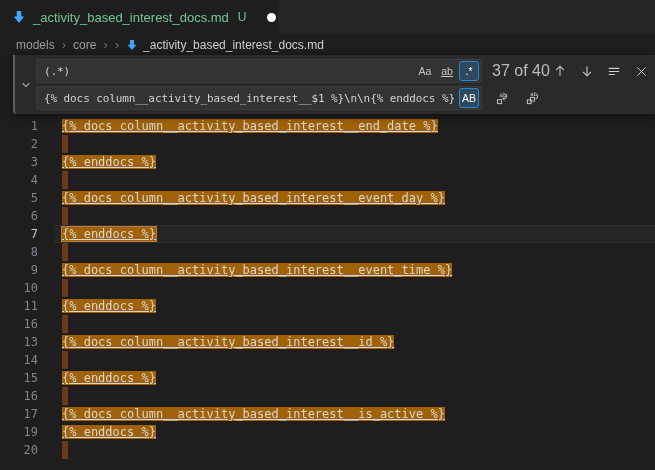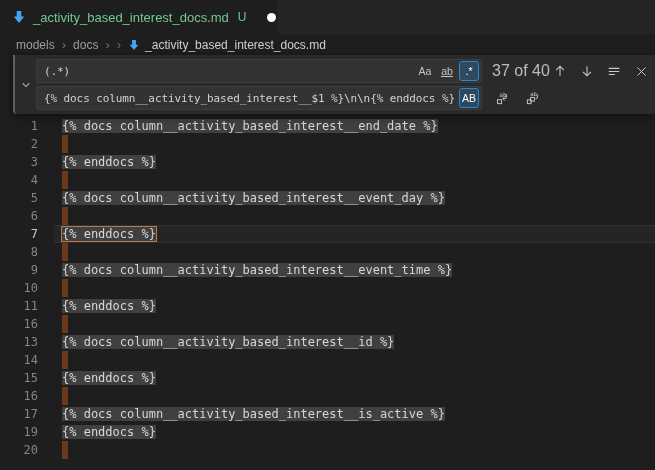--- a/index.html
+++ b/index.html
@@ -80,21 +80,21 @@
   }
   .line.active::before {
     content:""; position:absolute; left:54px; right:0; top:0; bottom:0;
     background:rgba(255,255,255,0.035);
     border-top:1px solid rgba(255,255,255,0.06);
     border-bottom:1px solid rgba(255,255,255,0.06);
   }
   .ln { width:38px; text-align:right; color:#7d8590; flex:none; position:relative; z-index:1; }
   .line.active .ln { color:#c6c6c6; }
   .code { margin-left:24px; white-space:pre; color:#d6d6d6; position:relative; z-index:1; }
-  .match { background:#404040; }
+  .match { background:#a16207;text-decoration:underline; }
   .match.current { outline:1px solid #ba7a48; }
   .zero-match { display:inline-block; width:6px; height:18px; background:#6b3919; vertical-align:top; }
 
   svg { display:block; }
 </style>
 </head>
 <body>
 
 <div class="tabbar">
   <div class="tab">
@@ -105,21 +105,21 @@
     </span>
     <span class="tab-label">_activity_based_interest_docs.md</span>
     <span class="git-badge">U</span>
     <span class="dirty-dot"></span>
   </div>
 </div>
 
 <div class="breadcrumbs">
   <span class="crumb">models</span>
   <span class="crumb-sep">›</span>
-  <span class="crumb">docs</span>
+  <span class="crumb">core</span>
   <span class="crumb-sep">›</span>
   <span class="crumb-sep">›</span>
   <span class="crumb crumb-file">
     <span>
       <svg width="12" height="12" viewBox="0 0 16 16">
           <path fill="#42a5f5" d="M10.6 1.2v6.3H14L8 14.8 2 7.5h3.4V1.2z"></path>
         </svg>
     </span>
     <span>_activity_based_interest_docs.md</span>
   </span>

